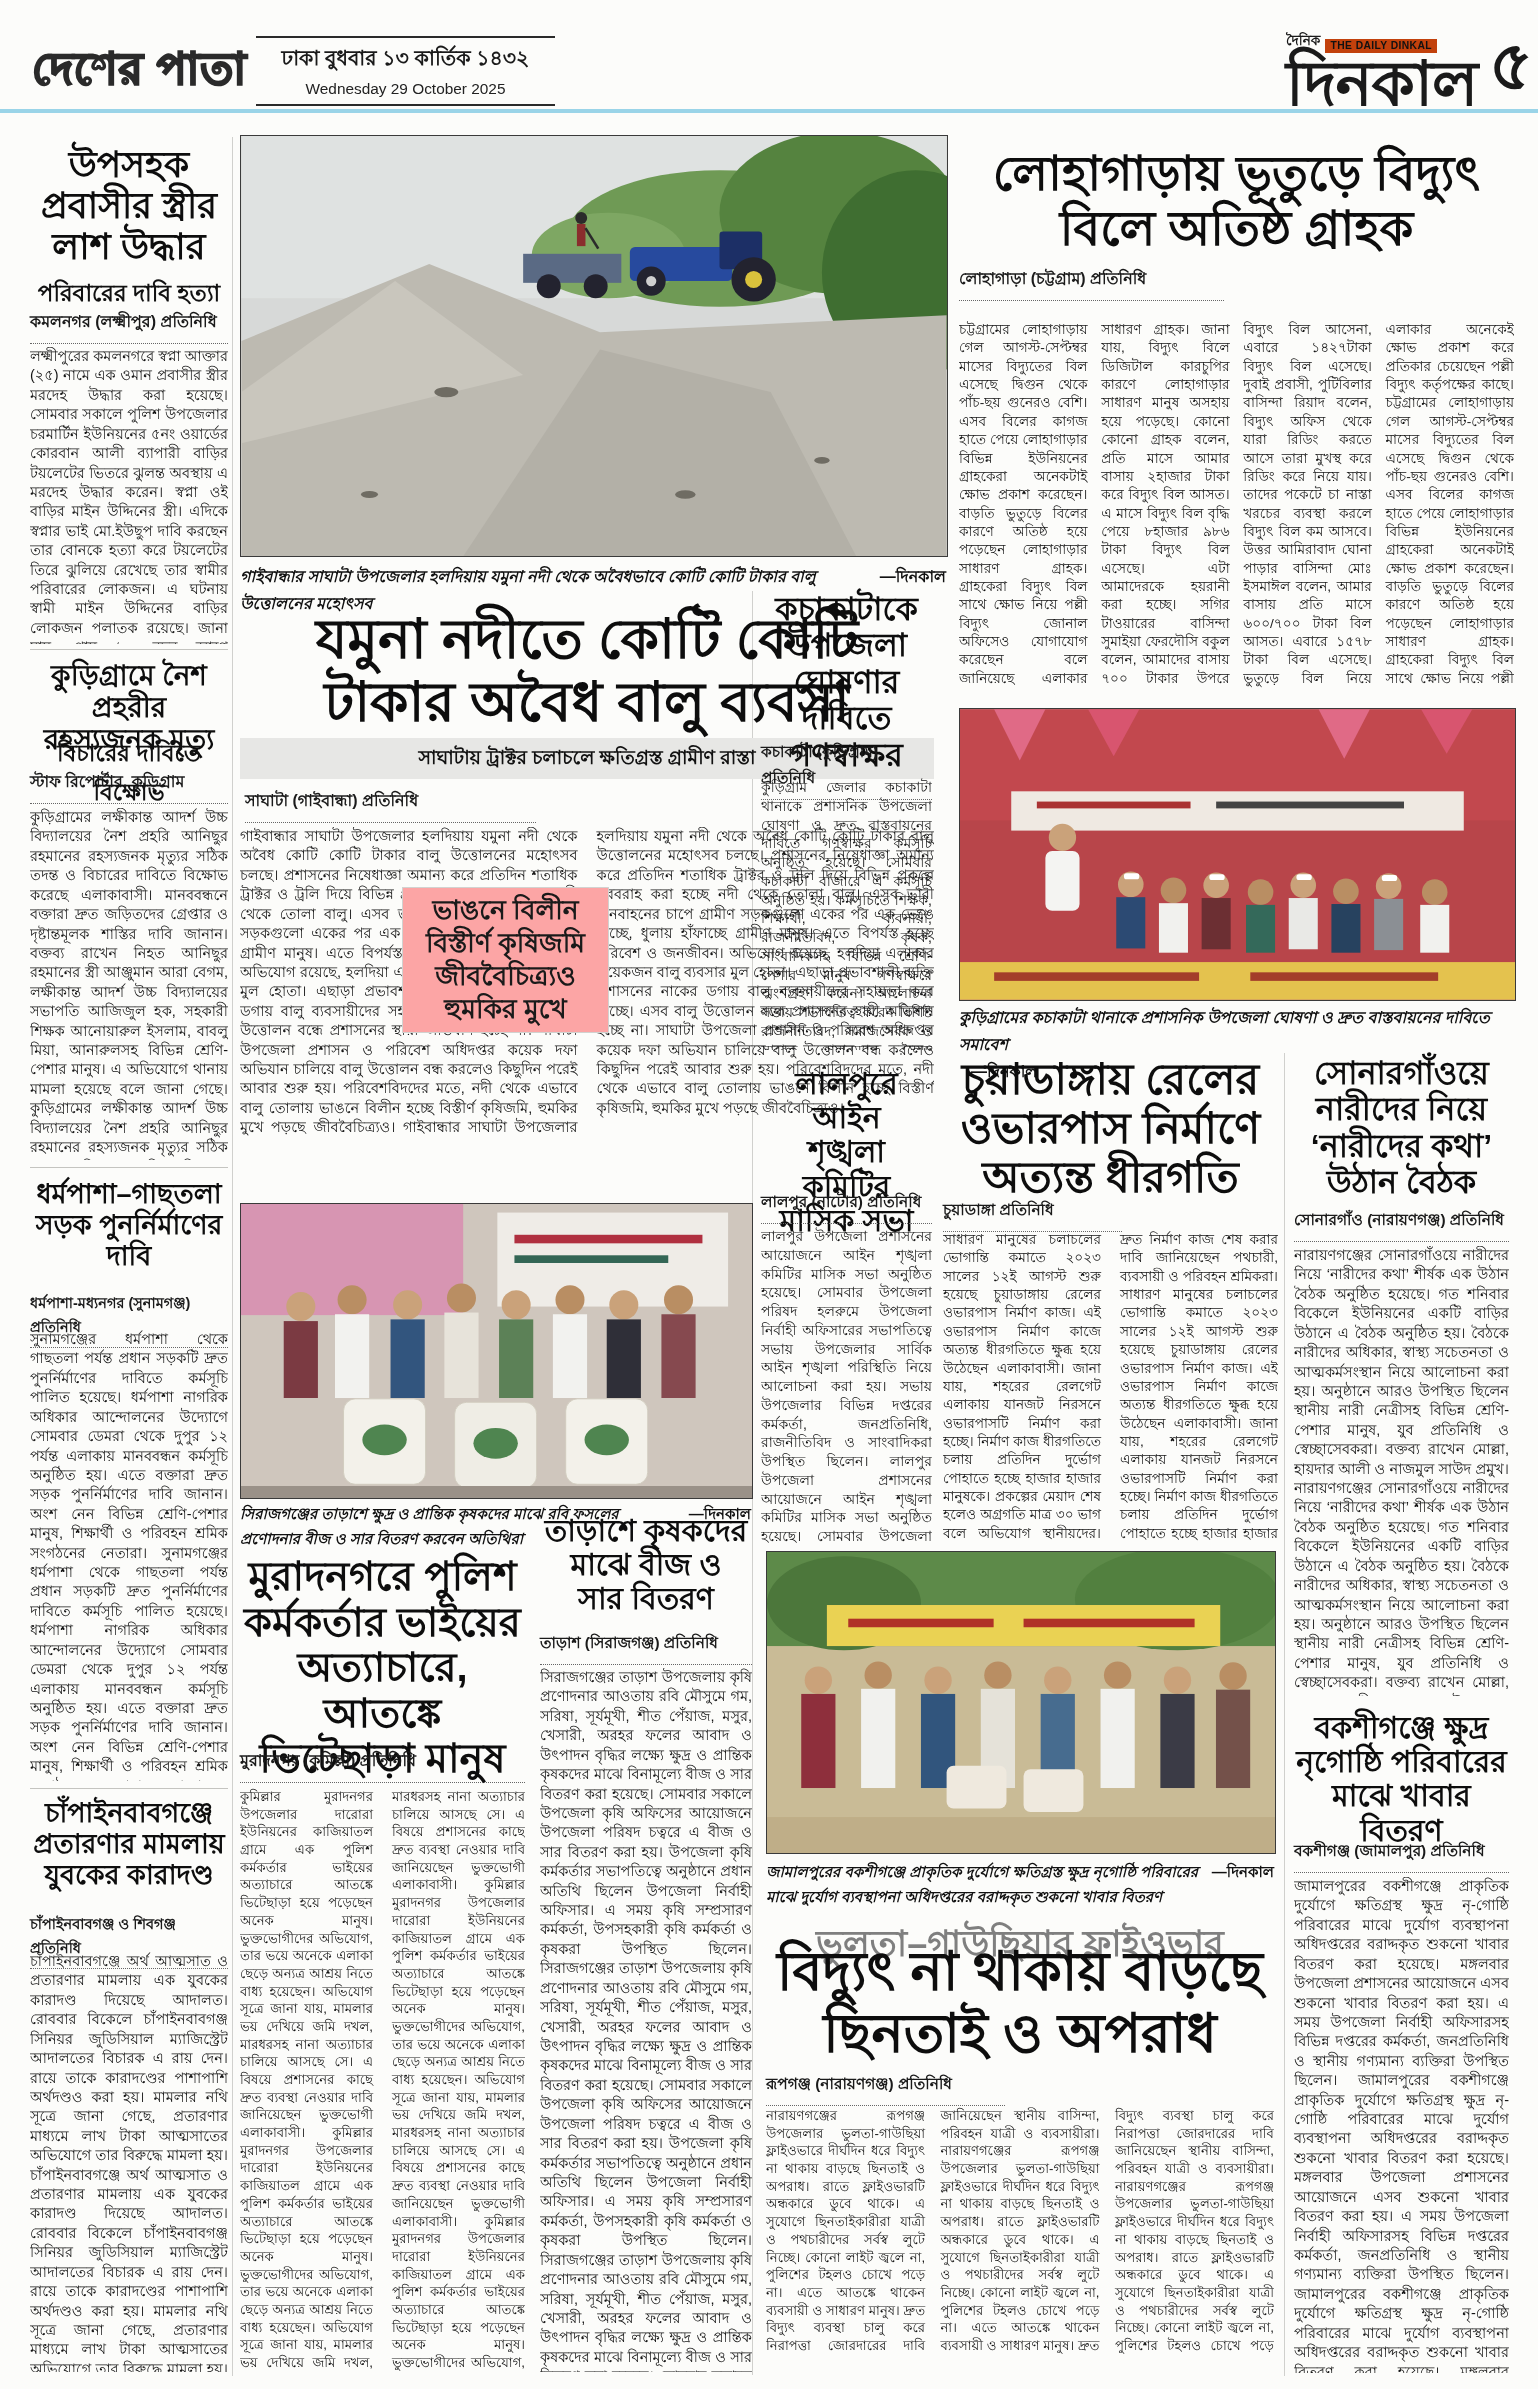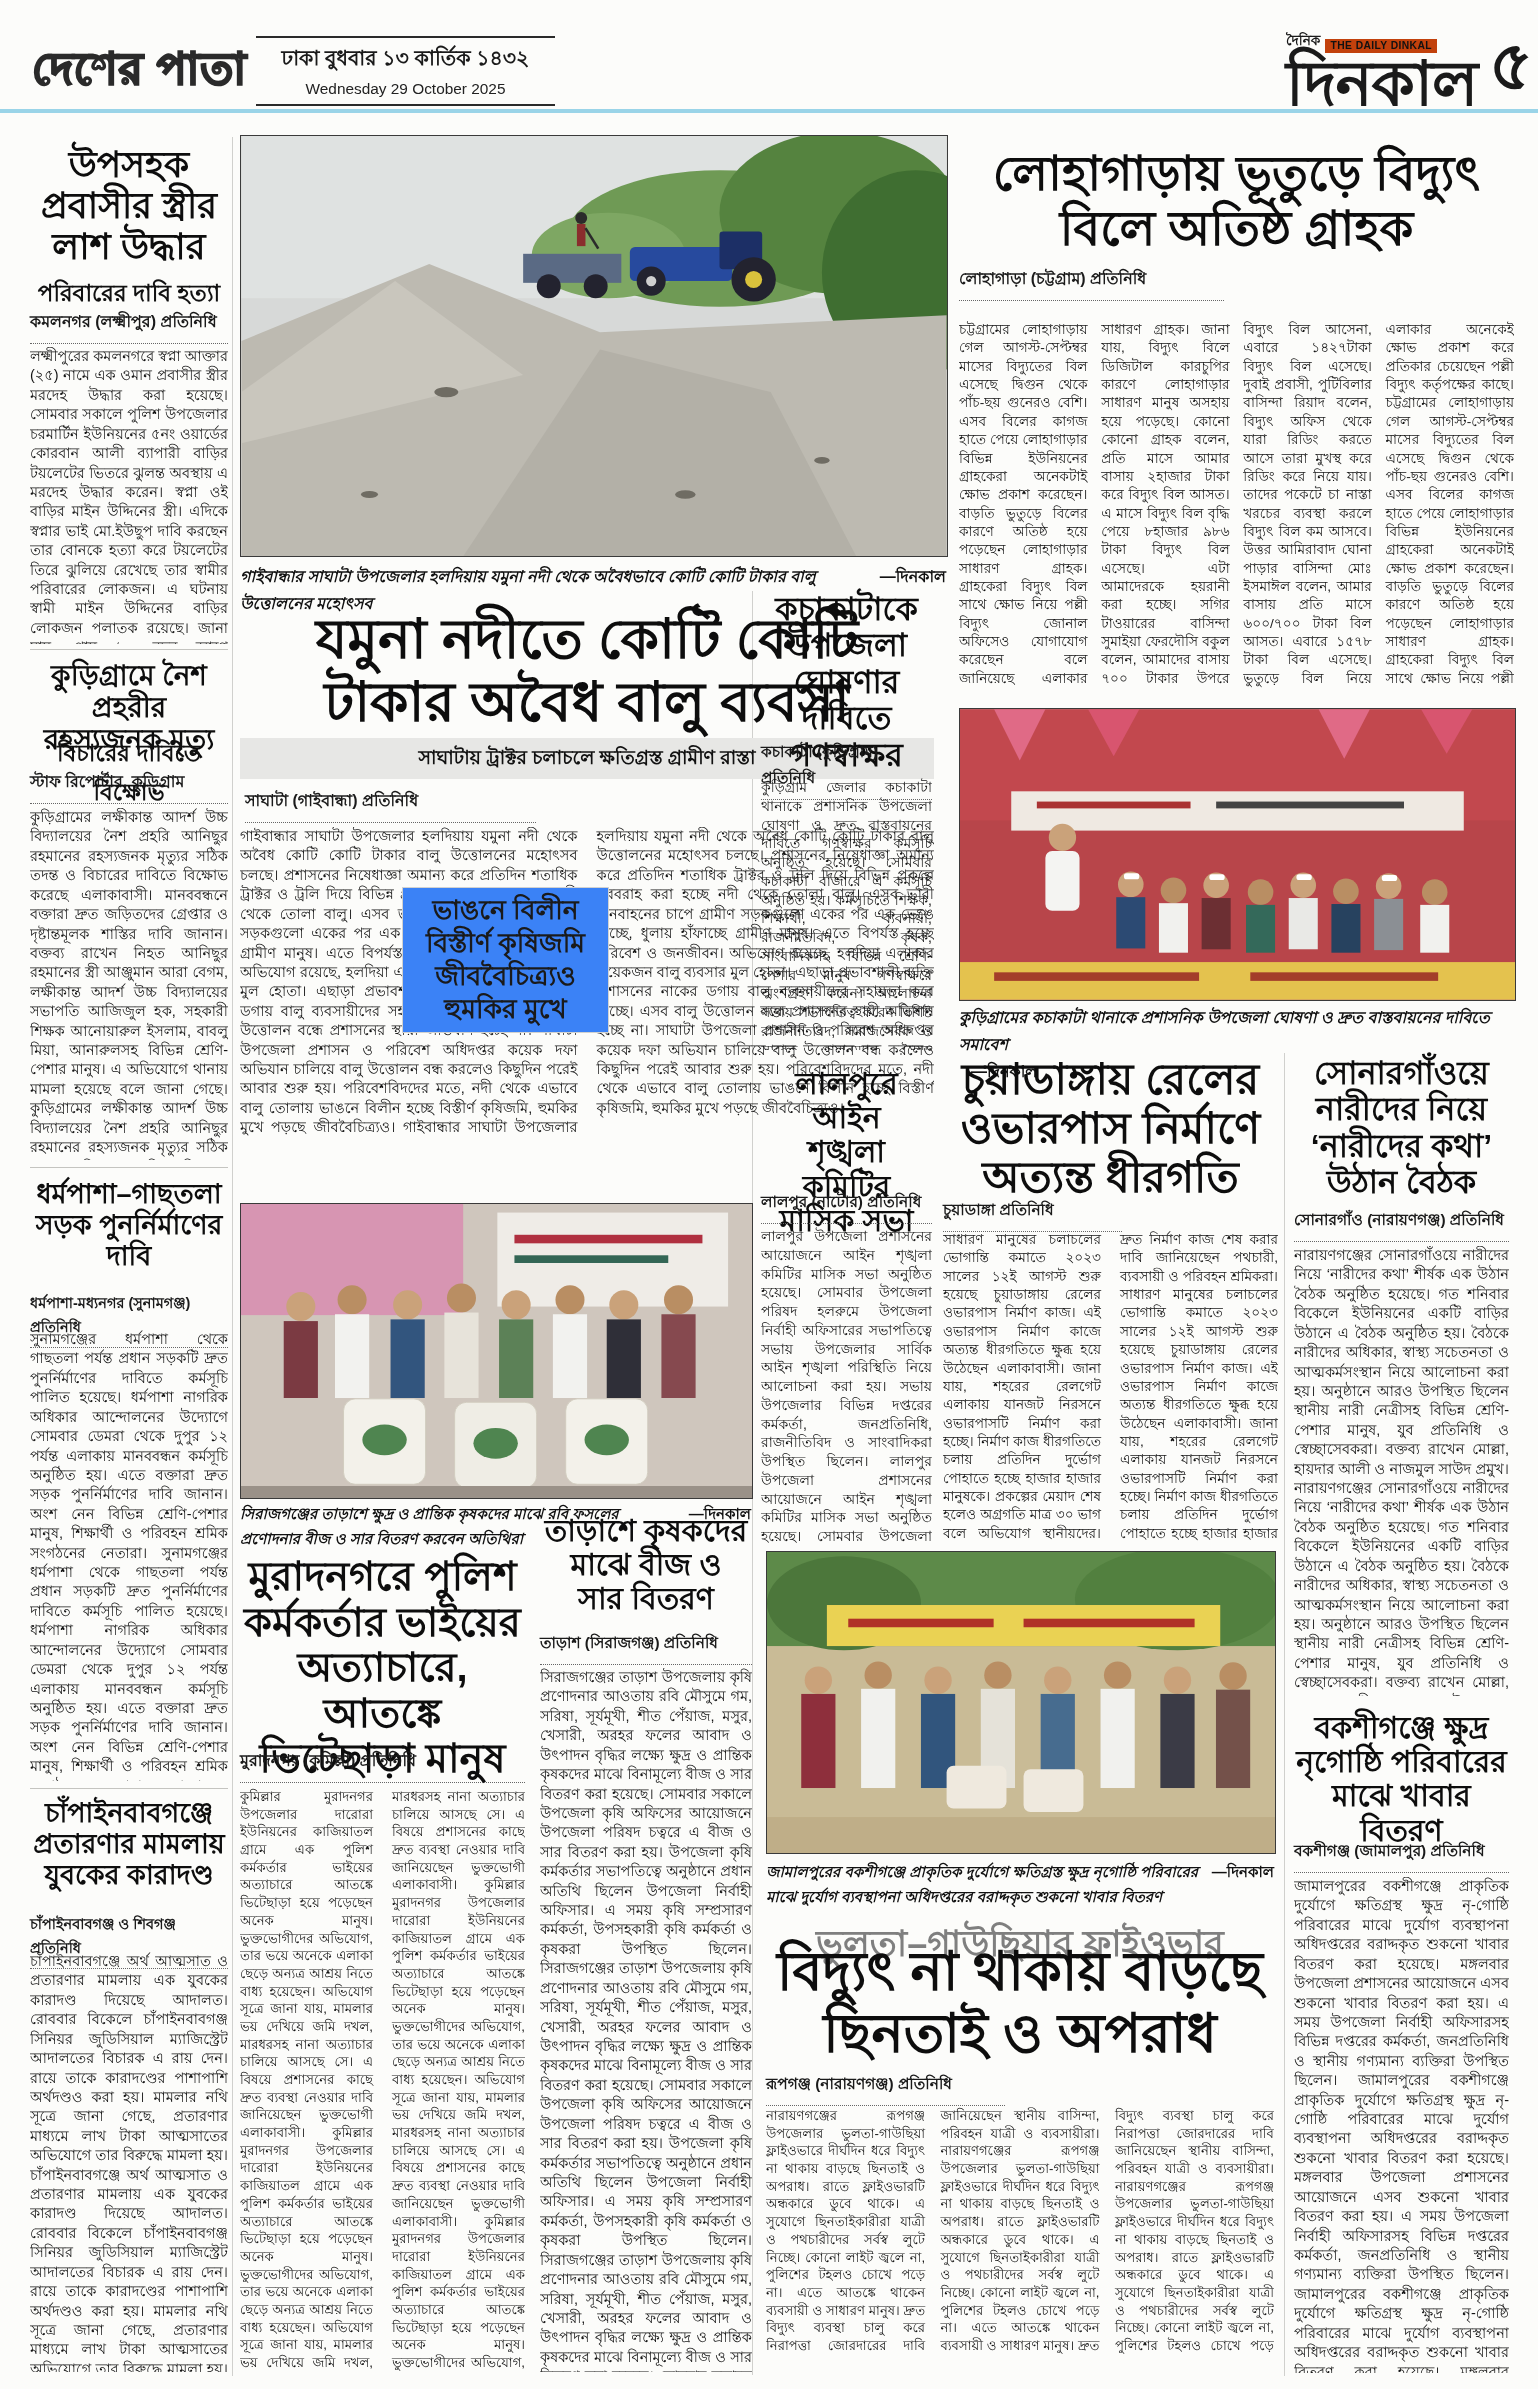--- a/index.html
+++ b/index.html
@@ -25,21 +25,21 @@
   .bodytext{font-size:14.5px;line-height:1.34;text-align:justify;overflow:hidden;color:#141414;}
   .cols2{column-count:2;column-gap:19px;}
   .cols3{column-count:3;column-gap:15.4px;}
   .cols4{column-count:4;column-gap:13.7px;}
   .caption{font-size:16px;font-weight:700;font-style:italic;color:#111;display:flex;align-items:flex-start;}
   .caption .ctext{flex:1;}
   .caption .credit{white-space:nowrap;margin-left:12px;font-style:normal;}
   .photo{border:0.9px solid #3a3a3a;overflow:hidden;background:#cfcfcb;}
   .photo svg{display:block;}
   .graybar{background:#e7e7e5;display:flex;align-items:center;justify-content:center;}
-  .insetbox{background:#3b82f6;border:0.9px solid #d2d2d0;display:flex;align-items:center;justify-content:center;
+  .insetbox{background:#fca5a5;border:0.9px solid #d2d2d0;display:flex;align-items:center;justify-content:center;
             text-align:center;font-weight:800;white-space:pre-line;line-height:1.25;}
   .vrule{width:0.9px;background:#d0d0cd;}
   .hrule{height:0.9px;background:#c4c4c0;}
 </style>
 </head>
 <body>
 
 <div class="page">
 
   <div class="abs masthead" style="left:32px;top:36px;">দেশের পাতা</div>

